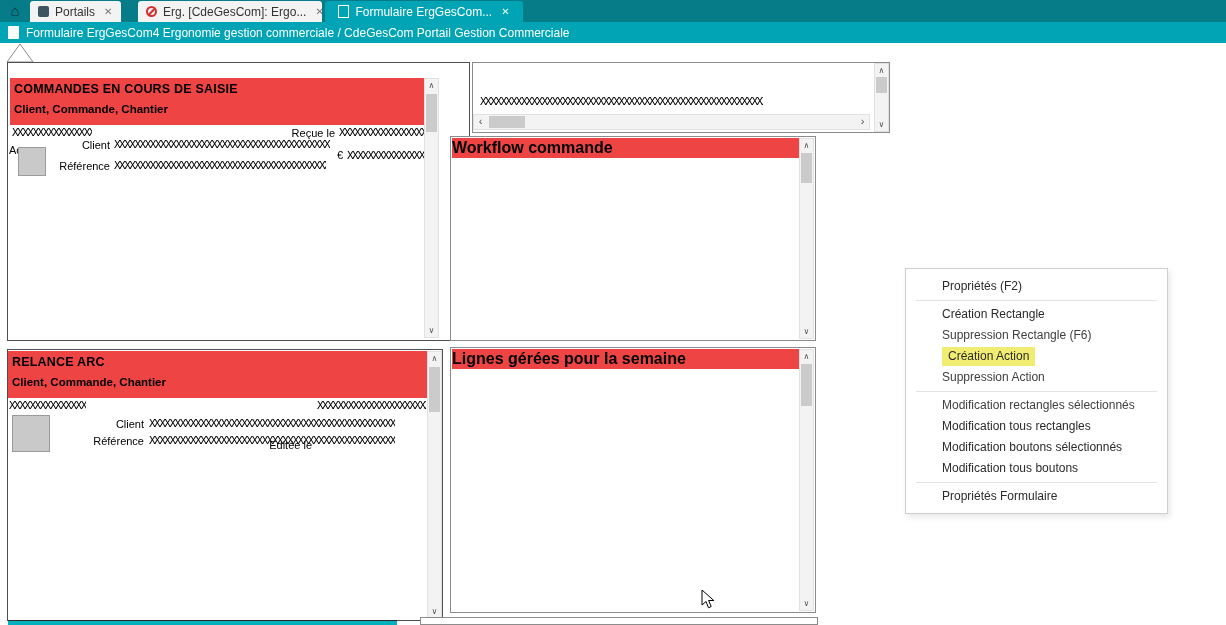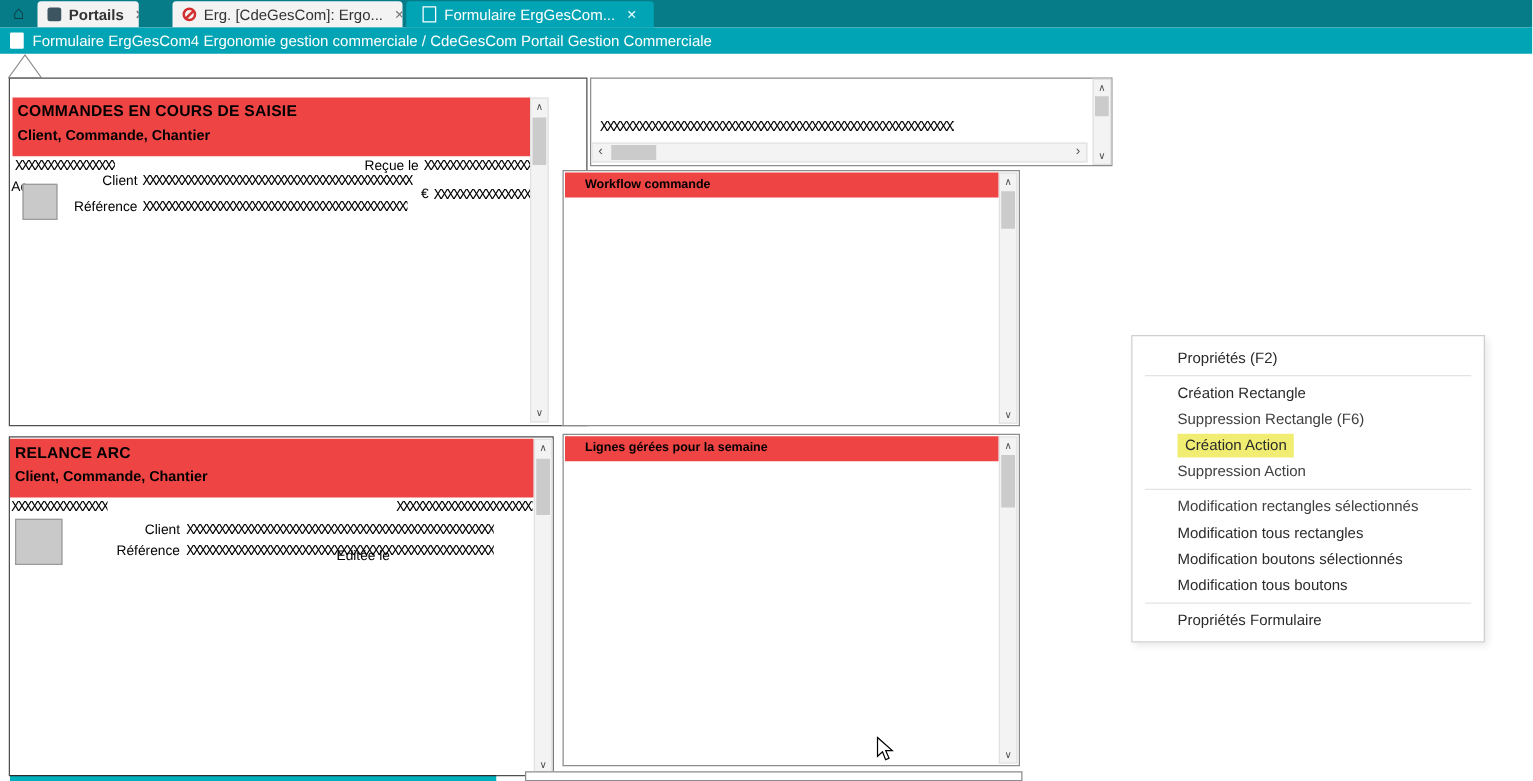--- a/index.html
+++ b/index.html
@@ -21,58 +21,58 @@
   
   .appheader { position:absolute; left:0; top:22px; width:100%; height:21px; background:#00a4b4; color:#fff; font-size:12px; display:flex; align-items:center; gap:7px; padding-left:8px; box-sizing:border-box; }
   .hdric { width:11px; height:13px; background:#fff; border-radius:1px; flex:0 0 auto; }
 
   
   .panelbox { position:absolute; background:#fff; border:1px solid #8c8c8c; box-sizing:border-box; }
   .panelbox.dark { border-color:#4f4f4f; }
   .pheader { position:absolute; background:#ef4444; color:#000; padding:4px 0 0 4px; box-sizing:border-box; }
   .pheader .t1 { font-size:12.5px; font-weight:bold; letter-spacing:.2px; }
   .pheader .t2 { font-size:11.5px; font-weight:bold; margin-top:7px; }
-  .pheader.single { padding:0 0 0 16px; font-size:10px; font-weight:bold; line-height:20px; }
+  .pheader.single { padding:0 0 0 0; font-size:16px; font-weight:bold; line-height:20px; }
   .hatch { position:absolute; font-family:"DejaVu Sans Mono", monospace; font-size:11px; letter-spacing:-1.5px; color:#000; white-space:nowrap; overflow:hidden; height:13px; line-height:13px; }
   .flabel { position:absolute; font-size:11px; color:#000; text-align:right; height:13px; line-height:13px; white-space:nowrap; }
   .graybox { position:absolute; background:#c9c9c9; border:1px solid #9b9b9b; box-sizing:border-box; }
 
   
   .vscroll { position:absolute; width:15px; background:#f3f3f3; border:1px solid #e1e1e1; box-sizing:border-box; }
   .varrow { position:absolute; left:0; width:13px; height:13px; font-size:8px; line-height:13px; text-align:center; color:#505050; }
   .varrow.up { top:0; } .varrow.dn { bottom:0; }
   .vthumb { position:absolute; left:1px; width:11px; background:#cbcbcb; }
   .hscroll { position:absolute; height:16px; background:#f3f3f3; border:1px solid #e1e1e1; box-sizing:border-box; }
   .harrow { position:absolute; top:0; width:13px; height:14px; font-size:11px; line-height:13px; text-align:center; color:#505050; }
   .harrow.lt { left:0; } .harrow.rt { right:0; }
   .hthumb { position:absolute; top:1px; height:12px; background:#cbcbcb; }
 
   
-  .menu { position:absolute; left:905px; top:268px; width:283px; background:#fff; border:1px solid #cfcfcf; box-shadow:2px 3px 6px rgba(0,0,0,.10); padding:7px 0 6px; box-sizing:border-box; font-size:12px; color:#2b2b2b; }
+  .menu { position:absolute; left:905px; top:268px; width:263px; background:#fff; border:1px solid #cfcfcf; box-shadow:2px 3px 6px rgba(0,0,0,.10); padding:7px 0 6px; box-sizing:border-box; font-size:12px; color:#2b2b2b; }
   .mi { height:21px; line-height:21px; padding-left:36px; white-space:nowrap; cursor:default; }
   .mi.disabled { color:#404040; }
   .mi .hl { background:#f1ed72; padding:2px 6px 3px; }
   .msep { border-top:1px solid #e3e3e3; margin:3px 10px; }
 
   
   .triangle { position:absolute; left:6px; top:43px; }
   .sliver-left { position:absolute; left:8px; top:620px; width:389px; height:5px; background:#00b1bd; border-top:1px solid #2a2a2a; }
   .sliver-right { position:absolute; left:420px; top:617px; width:398px; height:8px; background:#fff; border:1px solid #8c8c8c; box-sizing:border-box; }
   .cursor { position:absolute; left:701px; top:589px; }
 </style>
 </head>
 <body>
 
 <div class="stage">
 
   <div class="tabbar">
     <div class="homebtn">
       <span>⌂</span>
     </div>
-    <div class="tab" style="left:30px; width:81px;font-weight:bold;">
+    <div class="tab" style="left:30px; width:91px;">
       <span class="portalic"></span>
       <span>Portails</span>
       <span class="close">✕</span>
     </div>
     <div class="tab" style="left:138px; width:184px;">
       <span class="noentry"></span>
       <span>Erg. [CdeGesCom]: Ergo...</span>
       <span class="close">✕</span>
     </div>
     <div class="tab active" style="left:325px; width:198px;">

